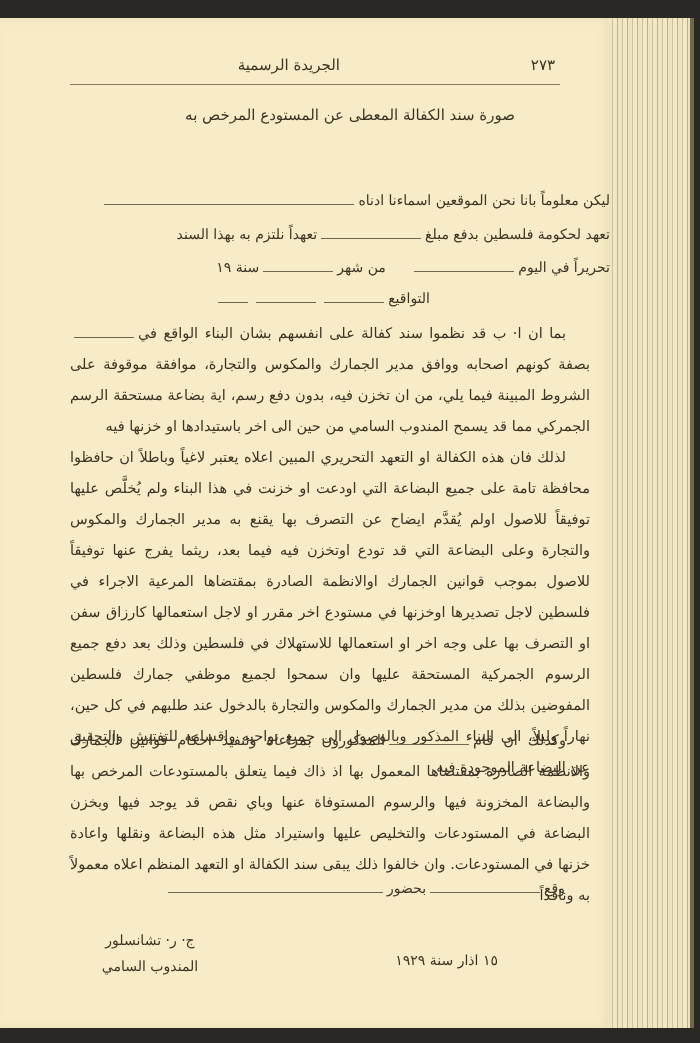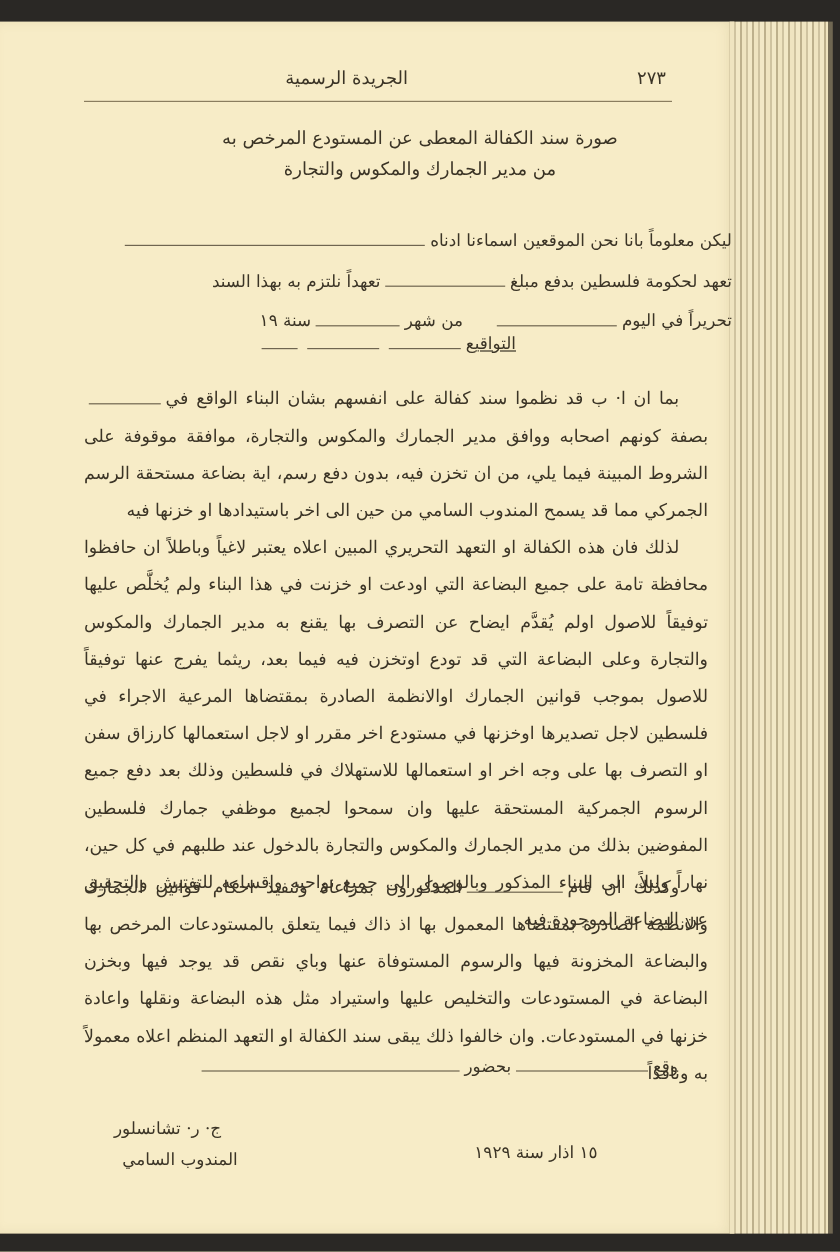--- a/index.html
+++ b/index.html
@@ -51,49 +51,48 @@
 <div class="stack"></div>
 
 <div class="header rtl">
   <span class="pg">٢٧٣</span>
   <span class="title">الجريدة الرسمية</span>
 </div>
 <div class="header-rule"></div>
 
 <div class="doc-title rtl" style="text-align:center;">
   <div>صورة سند الكفالة المعطى عن المستودع المرخص به</div>
-  <div>من مدير الجمارك والمكوس والتجارة</div>
 </div>
 
 <div class="line rtl" style="right:90px; top:192px;">
   <span>ليكن معلوماً بانا نحن الموقعين اسماءنا ادناه</span><span class="blank" style="width:250px;"></span>
 </div>
 <div class="line rtl" style="right:90px; top:226px;">
   <span>تعهد لحكومة فلسطين بدفع مبلغ</span><span class="blank" style="width:100px;"></span><span>تعهداً نلتزم به بهذا السند</span>
 </div>
 <div class="line rtl" style="right:90px; top:259px; width:520px;">
   <span>تحريراً في اليوم</span><span class="blank" style="width:100px;"></span>
   <span style="margin-right:20px;">من شهر</span><span class="blank" style="width:70px;"></span><span>سنة</span>
   <span style="">١٩</span>
 </div>
-<div class="line rtl" style="right:270px; top:278px;text-decoration:underline;">
+<div class="line rtl" style="right:270px; top:290px;">
   <span>التواقيع</span><span class="blank" style="width:60px;"></span><span class="blank" style="width:60px;"></span><span class="blank" style="width:30px;"></span>
 </div>
 
 <div class="para rtl" style="top:318px;">
   <span class="indent"></span><span>بما ان ا· ب   قد نظموا سند كفالة على انفسهم بشان البناء الواقع في</span><span class="blank" style="width:60px;"></span><span>بصفة كونهم اصحابه ووافق مدير الجمارك والمكوس والتجارة، موافقة موقوفة على الشروط المبينة فيما يلي، من ان تخزن فيه، بدون دفع رسم، اية بضاعة مستحقة الرسم الجمركي مما قد يسمح المندوب السامي من حين الى اخر باستيدادها او خزنها فيه</span>
 </div>
 
 <div class="para rtl" style="top:442px;">
   <span class="indent"></span><span>لذلك فان هذه الكفالة او التعهد التحريري المبين اعلاه يعتبر لاغياً وباطلاً ان حافظوا محافظة تامة على جميع البضاعة التي اودعت او خزنت في هذا البناء ولم يُخلَّص عليها توفيقاً للاصول اولم يُقدَّم ايضاح عن التصرف بها يقنع به مدير الجمارك والمكوس والتجارة وعلى البضاعة التي قد تودع اوتخزن فيه فيما بعد، ريثما يفرج عنها توفيقاً للاصول بموجب قوانين الجمارك اوالانظمة الصادرة بمقتضاها المرعية الاجراء في فلسطين لاجل تصديرها اوخزنها في مستودع اخر مقرر او لاجل استعمالها كارزاق سفن او التصرف بها على وجه اخر او استعمالها للاستهلاك في فلسطين وذلك بعد دفع جميع الرسوم الجمركية المستحقة عليها وان سمحوا لجميع موظفي جمارك فلسطين المفوضين بذلك من مدير الجمارك والمكوس والتجارة بالدخول عند طلبهم في كل حين، نهاراً وليلاً، الى البناء المذكور وبالوصول الى جميع نواحيه واقسامه للتفتيش والتحقيق عن البضاعة الموجودة فيه</span>
 </div>
 
 <div class="para rtl" style="top:725px;">
   <span class="indent"></span><span>وكذلك ان قام</span><span class="blank" style="width:80px;"></span><span>المذكورون بمراعاة وتنفيذ احكام قوانين الجمارك والانظمة الصادرة بمقتضاها المعمول بها اذ ذاك فيما يتعلق بالمستودعات المرخص بها والبضاعة المخزونة فيها والرسوم المستوفاة عنها وباي نقص قد يوجد فيها وبخزن البضاعة في المستودعات والتخليص عليها واستيراد مثل هذه البضاعة ونقلها واعادة خزنها في المستودعات. وان خالفوا ذلك يبقى سند الكفالة او التعهد المنظم اعلاه معمولاً به ونافذاً</span>
 </div>
 
 <div class="line rtl" style="right:135px; top:880px;">
   <span>وقع</span><span class="blank" style="width:110px;"></span><span>بحضور</span><span class="blank" style="width:215px;"></span>
 </div>
 
 <div class="sig rtl" style="right:202px; top:952px;">١٥ اذار سنة ١٩٢٩</div>
-<div class="sig rtl" style="left:95px; top:932px; width:110px; text-align:left;">ج· ر· تشانسلور</div>
+<div class="sig rtl" style="left:95px; top:932px; width:110px; text-align:center;">ج· ر· تشانسلور</div>
 <div class="sig rtl" style="left:95px; top:958px; width:110px; text-align:center;">المندوب السامي</div>
 
 </body></html>

